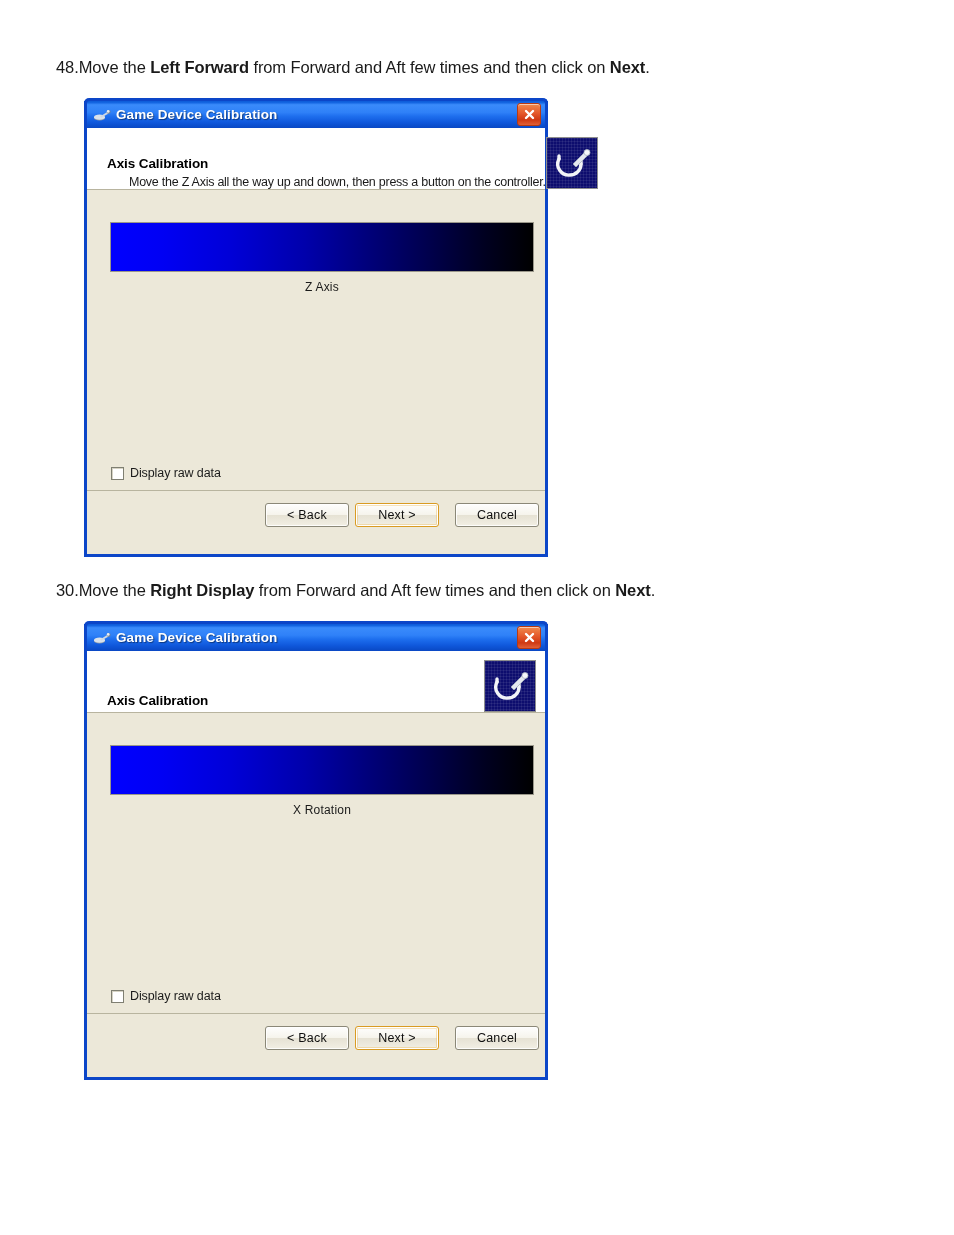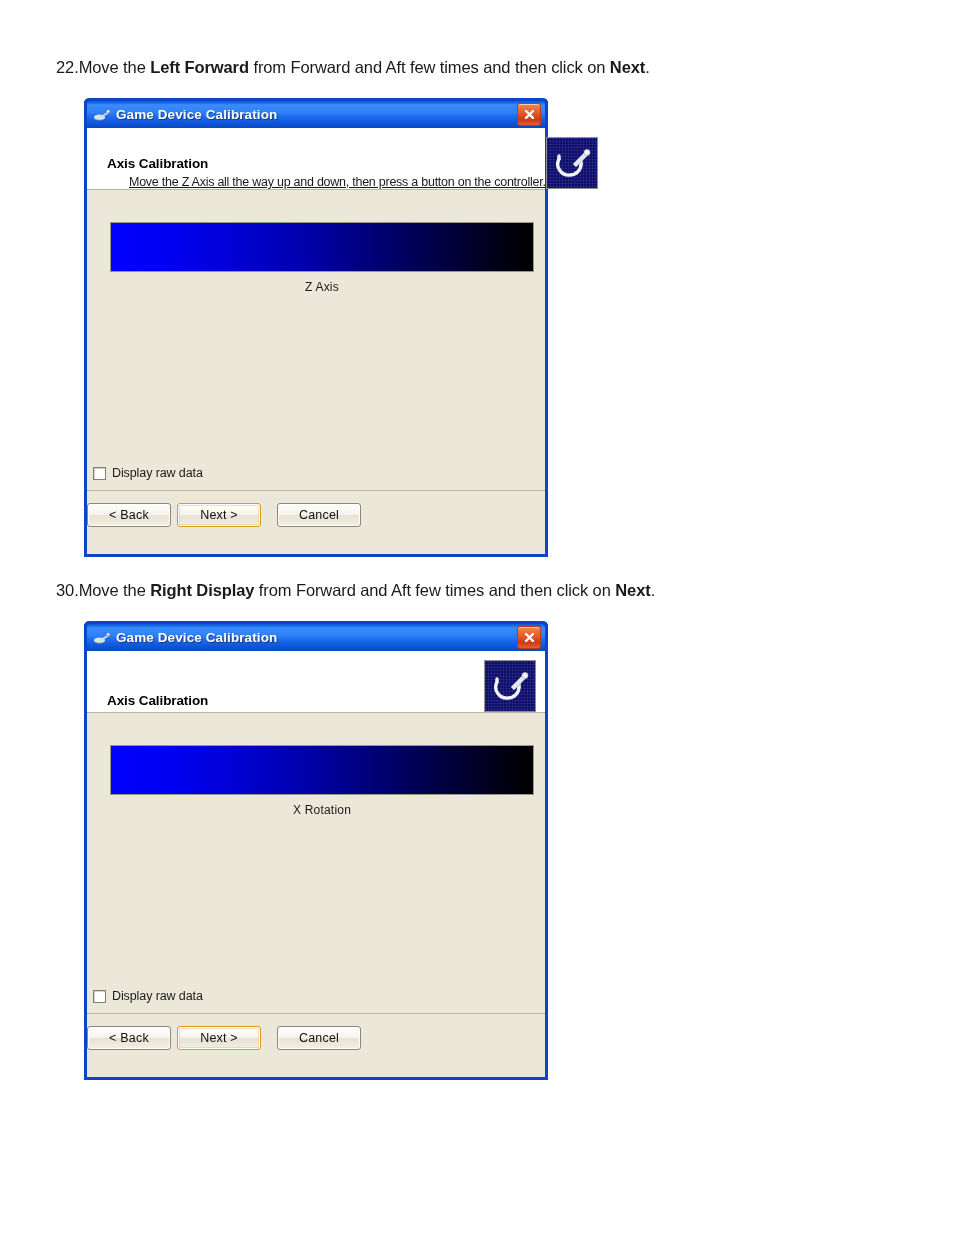--- a/index.html
+++ b/index.html
@@ -123,21 +123,20 @@
     color: #000000;
     letter-spacing: -0.1px;
     margin-bottom: 4px;
   }
   .dlg-sub {
     font-size: 12.5px;
     color: #1a1a1a;
     letter-spacing: -0.25px;
     padding-left: 22px;
     white-space: nowrap;
-    text-decoration: underline;
   }
   .dlg-header-icon {
     width: 52px;
     height: 52px;
     margin: 5px 9px 0 0;
     background: #0d0d6e;
     background-image:
       repeating-linear-gradient(to right, rgba(255,255,255,0.07) 0 1px, transparent 1px 3px),
       repeating-linear-gradient(to bottom, rgba(255,255,255,0.07) 0 1px, transparent 1px 3px);
     border: 1px solid #8e8e8e;
@@ -170,21 +169,21 @@
   .axis-label {
     text-align: center;
     font-size: 12px;
     color: #1a1a1a;
     margin-top: 8px;
     letter-spacing: 0.2px;
   }
 
   .raw-data-row {
     position: absolute;
-    left: 6px;
+    left: 24px;
     bottom: 10px;
     display: flex;
     align-items: center;
   }
   .cb-box {
     width: 13px;
     height: 13px;
     background: #ffffff;
     border: 1px solid #7f7f72;
     box-shadow: inset 1px 1px 0 #d6d3c4;
@@ -198,20 +197,21 @@
     letter-spacing: -0.1px;
   }
 
   
   .dlg-footer {
     height: 48px;
     background: #ece8d9;
     border-top: 1px solid #b8b49f;
     display: flex;
     align-items: center;
+    justify-content: flex-end;
     padding-right: 6px;
     box-sizing: border-box;
   }
   .btn {
     width: 84px;
     height: 24px;
     font-size: 12.5px;
     color: #0f0f0f;
     background: linear-gradient(to bottom, #fefefe 0%, #f6f4ec 48%, #e6e2d4 52%, #f2efe4 100%);
     border: 1px solid #8b8878;
@@ -228,21 +228,21 @@
   .btn.default {
     border: 1px solid #d99b22;
     box-shadow: inset 0 0 0 1px #ffffff, inset 0 0 0 2px rgba(232,178,70,0.35);
   }
   .btn.cancel { margin-left: 16px; }
 </style>
 </head>
 <body>
 
 <div class="step-line" id="step-29">
-  <span class="step-num">22.</span><span>Move the </span><span class="b">Left Forward</span><span> from Forward and Aft few times and then click on </span><span class="b">Next</span><span>.</span>
+  <span class="step-num">48.</span><span>Move the </span><span class="b">Left Forward</span><span> from Forward and Aft few times and then click on </span><span class="b">Next</span><span>.</span>
 </div>
 
 <div class="dialog" id="dialog-1">
 
   <div class="titlebar">
     <span class="tb-icon">
       <svg width="18" height="16" viewBox="0 0 18 16">
         <ellipse cx="6.5" cy="11" rx="5.5" ry="2.6" fill="#8f9aa8"></ellipse>
         <ellipse cx="6.5" cy="10.2" rx="5.5" ry="2.6" fill="#d9e2ec"></ellipse>
         <path d="M7 9.5 L15 4.5 L16.5 6 L8.5 10.6 Z" fill="#cfd8e3"></path>

